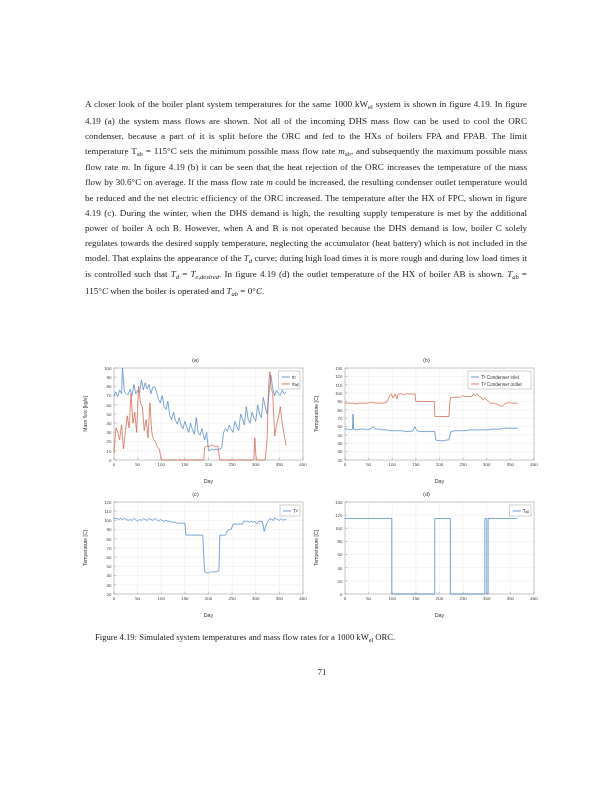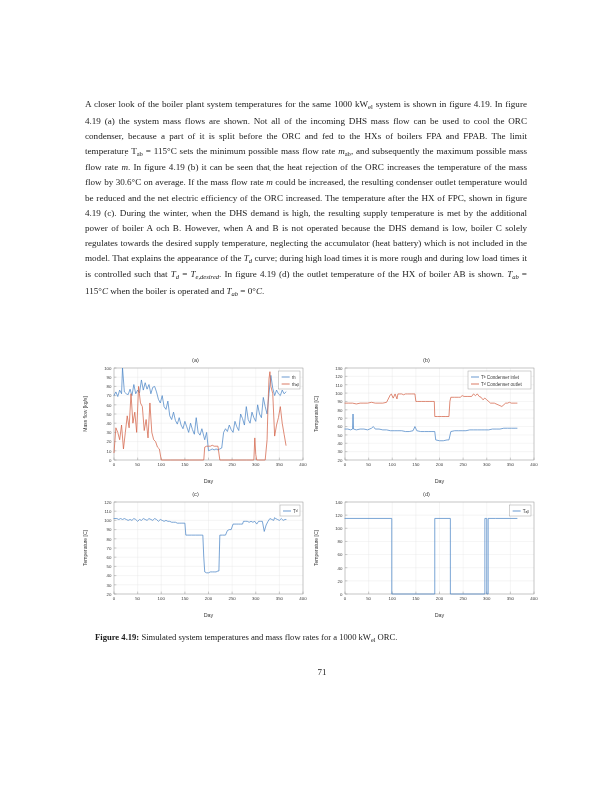--- a/index.html
+++ b/index.html
@@ -15,21 +15,21 @@
   .dotv::before{content:"\02D9";position:absolute;left:50%;top:-0.72em;transform:translateX(-50%);font-size:1em;line-height:1;}
 
   
   .figure{position:absolute;left:80px;top:352px;width:463px;height:268px;}
   .grid2{display:grid;grid-template-columns:231px 231px;grid-template-rows:134px 134px;}
   .panel{position:relative;width:231px;height:134px;}
   .panel svg{display:block;}
 
   
   .caption{position:absolute;left:95px;top:631px;width:432px;font-size:8.6px;line-height:12px;text-align:left;}
-  .caption b{font-weight:bold;}
+  .caption b{font-weight:normal;}
 
   
   .pageno{position:absolute;left:16px;top:667px;width:612px;text-align:center;font-size:9px;}
 </style>
 </head>
 <body>
 
 <div class="page">
 
   <div class="prose">

